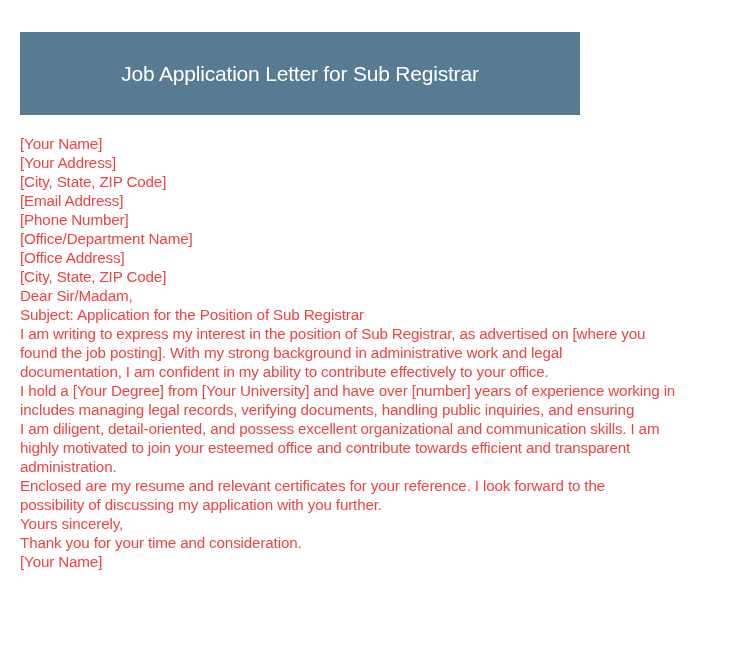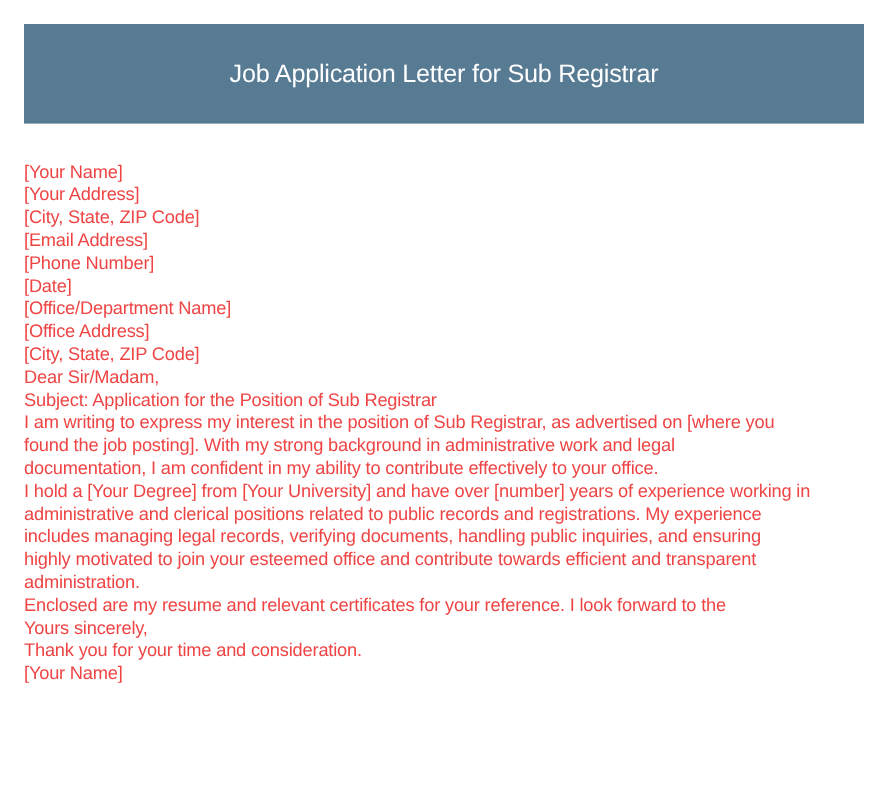--- a/index.html
+++ b/index.html
@@ -10,22 +10,22 @@
     body {
       width: 740px;
       height: 667px;
       position: relative;
       overflow: hidden;
       font-family: "Liberation Sans", "DejaVu Sans", sans-serif;
     }
     .banner {
       position: absolute;
       left: 20px;
-      top: 20px;
-      width: 700px;
+      top: 32px;
+      width: 560px;
       height: 83px;
       background: #587b94;
       display: flex;
       align-items: center;
       justify-content: center;
     }
     .banner-title {
       color: #ffffff;
       font-size: 21px;
       letter-spacing: -0.2px;
@@ -55,44 +55,44 @@
 <div class="banner">
   <h1 class="banner-title">Job Application Letter for Sub Registrar</h1>
 </div>
 
 <div class="letter">
   <span class="line">[Your Name]</span>
   <span class="line">[Your Address]</span>
   <span class="line">[City, State, ZIP Code]</span>
   <span class="line">[Email Address]</span>
   <span class="line">[Phone Number]</span>
-  <span class="line">[Date]</span>
   <span class="line">[Office/Department Name]</span>
   <span class="line">[Office Address]</span>
   <span class="line">[City, State, ZIP Code]</span>
   <span class="line">Dear Sir/Madam,</span>
   <span class="line">Subject: Application for the Position of Sub Registrar</span>
 
   <div>
     <span class="line">I am writing to express my interest in the position of Sub Registrar, as advertised on [where you</span>
     <span class="line">found the job posting]. With my strong background in administrative work and legal</span>
     <span class="line">documentation, I am confident in my ability to contribute effectively to your office.</span>
   </div>
 
   <div>
     <span class="line">I hold a [Your Degree] from [Your University] and have over [number] years of experience working in</span>
-    <span class="line">administrative and clerical positions related to public records and registrations. My experience</span>
     <span class="line">includes managing legal records, verifying documents, handling public inquiries, and ensuring</span>
   </div>
 
   <div>
+    <span class="line">I am diligent, detail-oriented, and possess excellent organizational and communication skills. I am</span>
     <span class="line">highly motivated to join your esteemed office and contribute towards efficient and transparent</span>
     <span class="line">administration.</span>
   </div>
 
   <div>
     <span class="line">Enclosed are my resume and relevant certificates for your reference. I look forward to the</span>
+    <span class="line">possibility of discussing my application with you further.</span>
   </div>
 
   <span class="line">Yours sincerely,</span>
   <span class="line">Thank you for your time and consideration.</span>
   <span class="line">[Your Name]</span>
 </div>
 
 </body></html>

